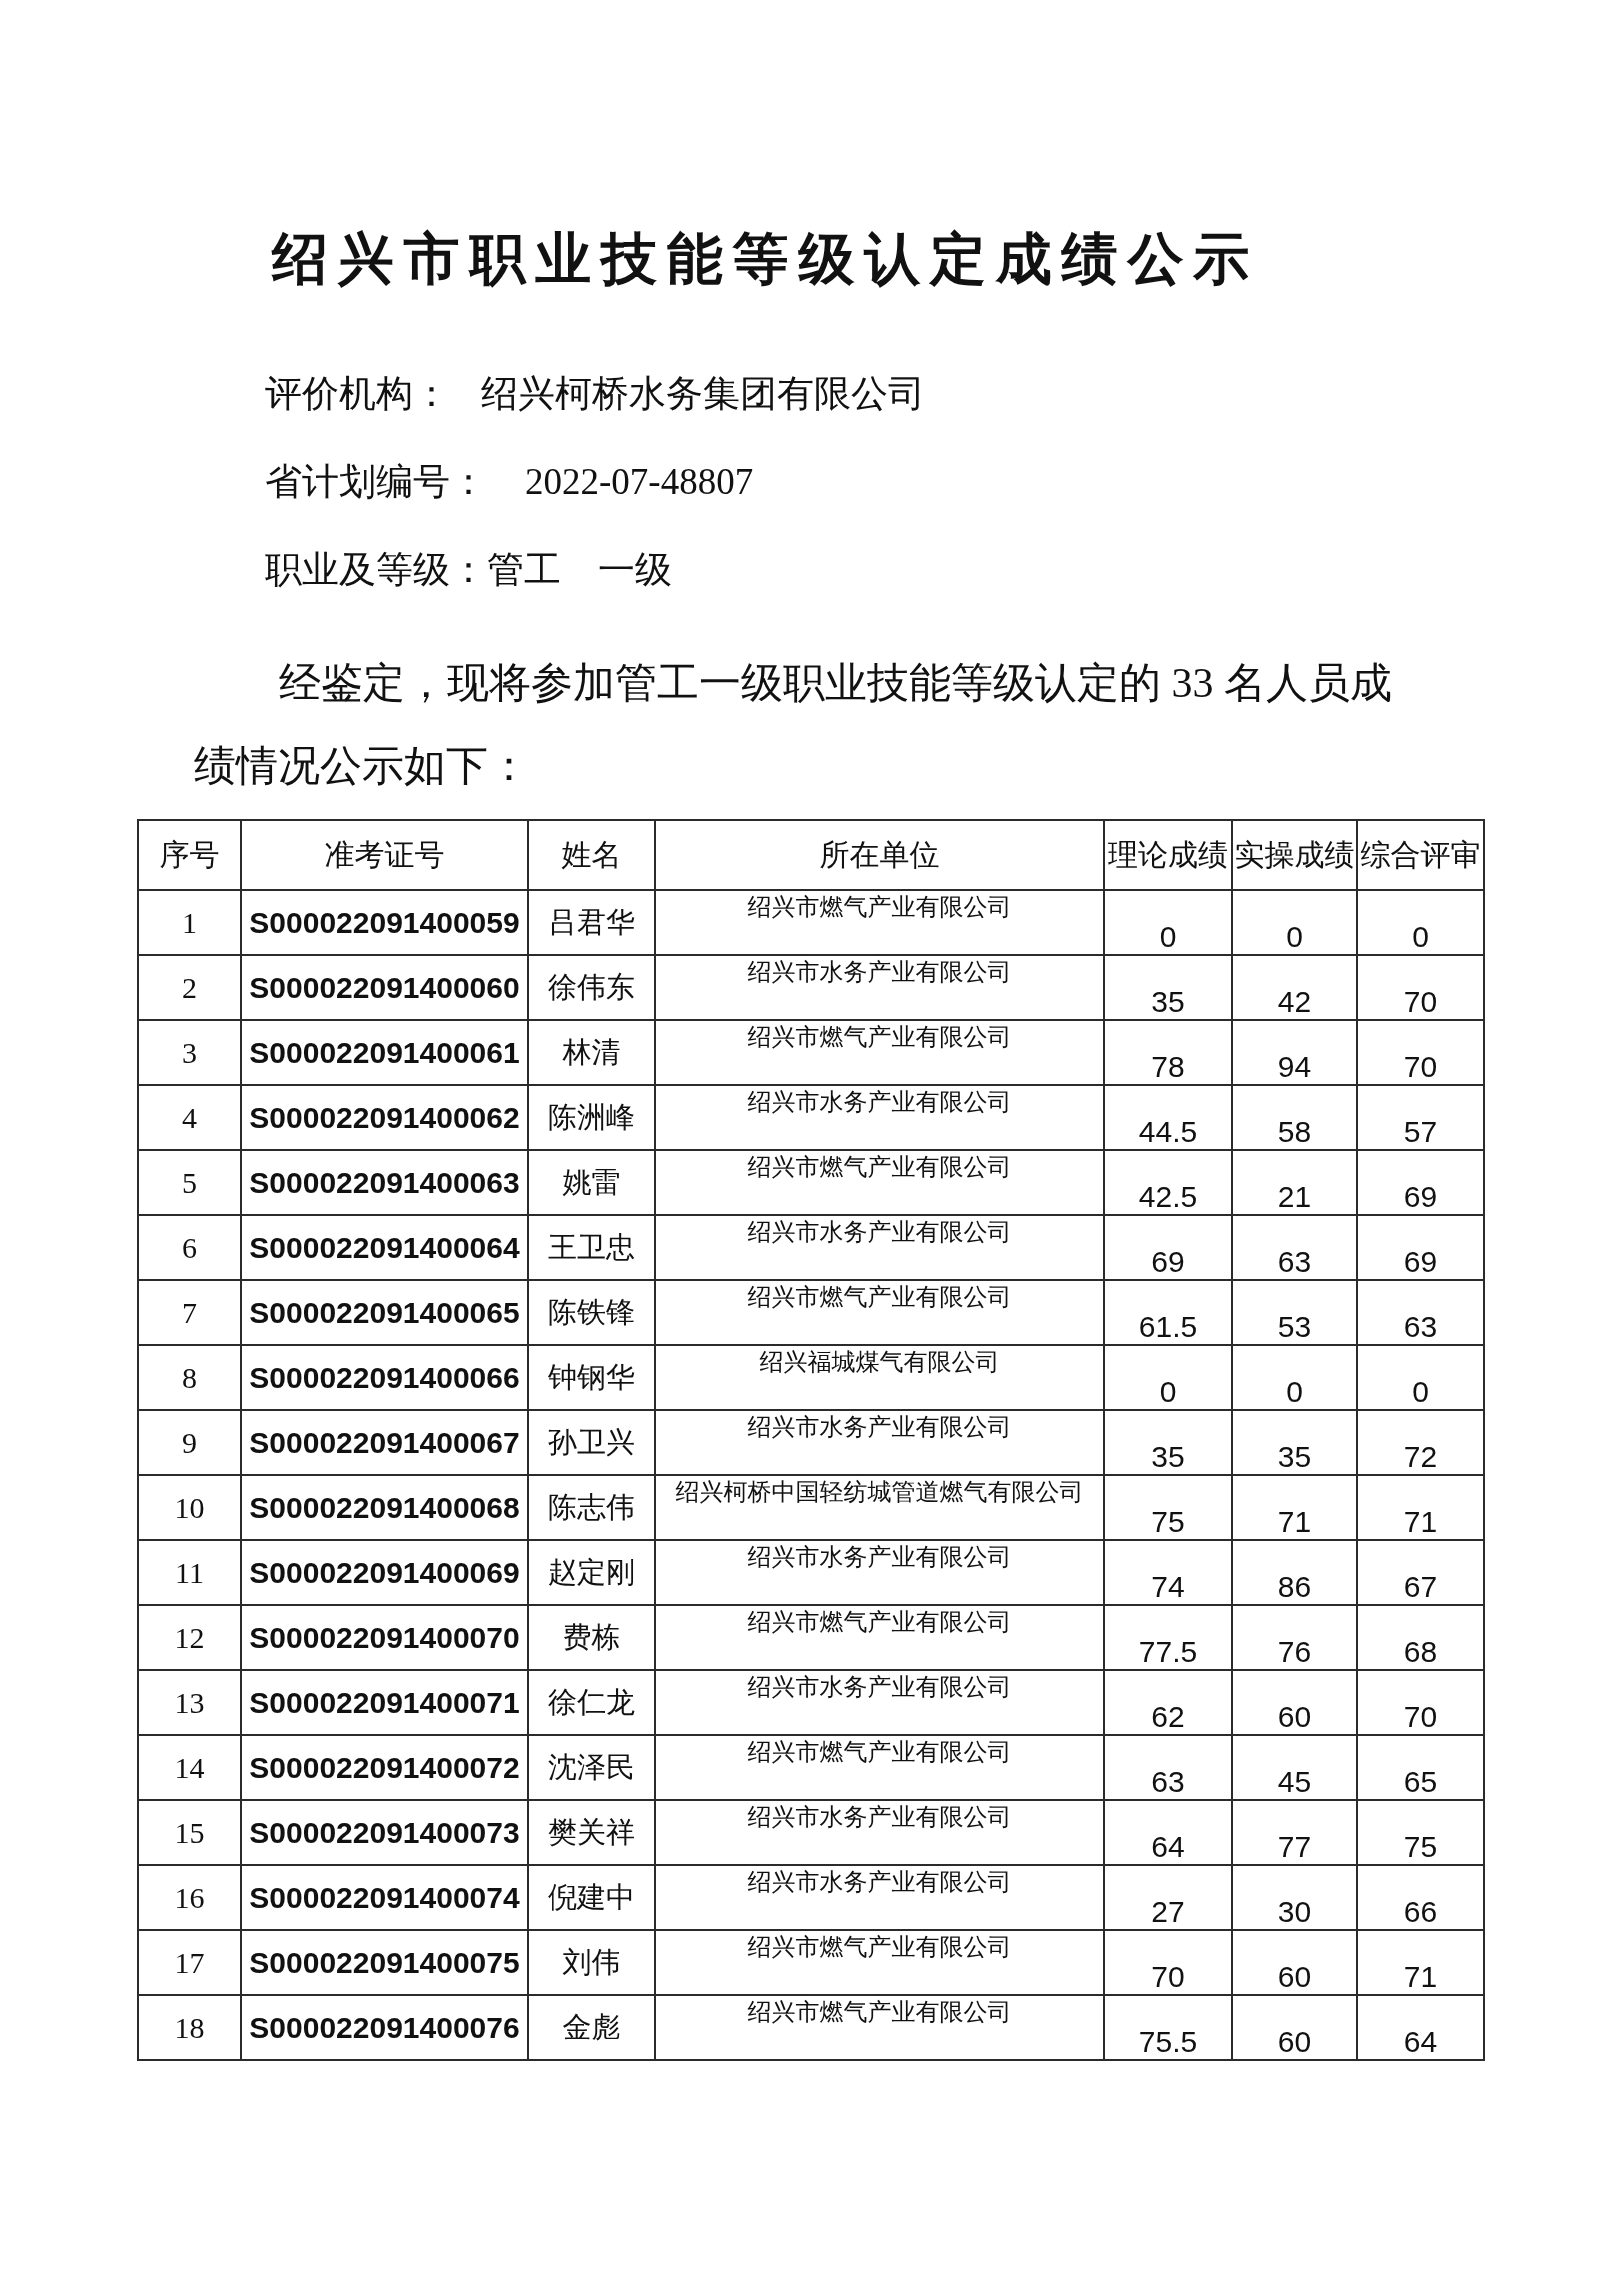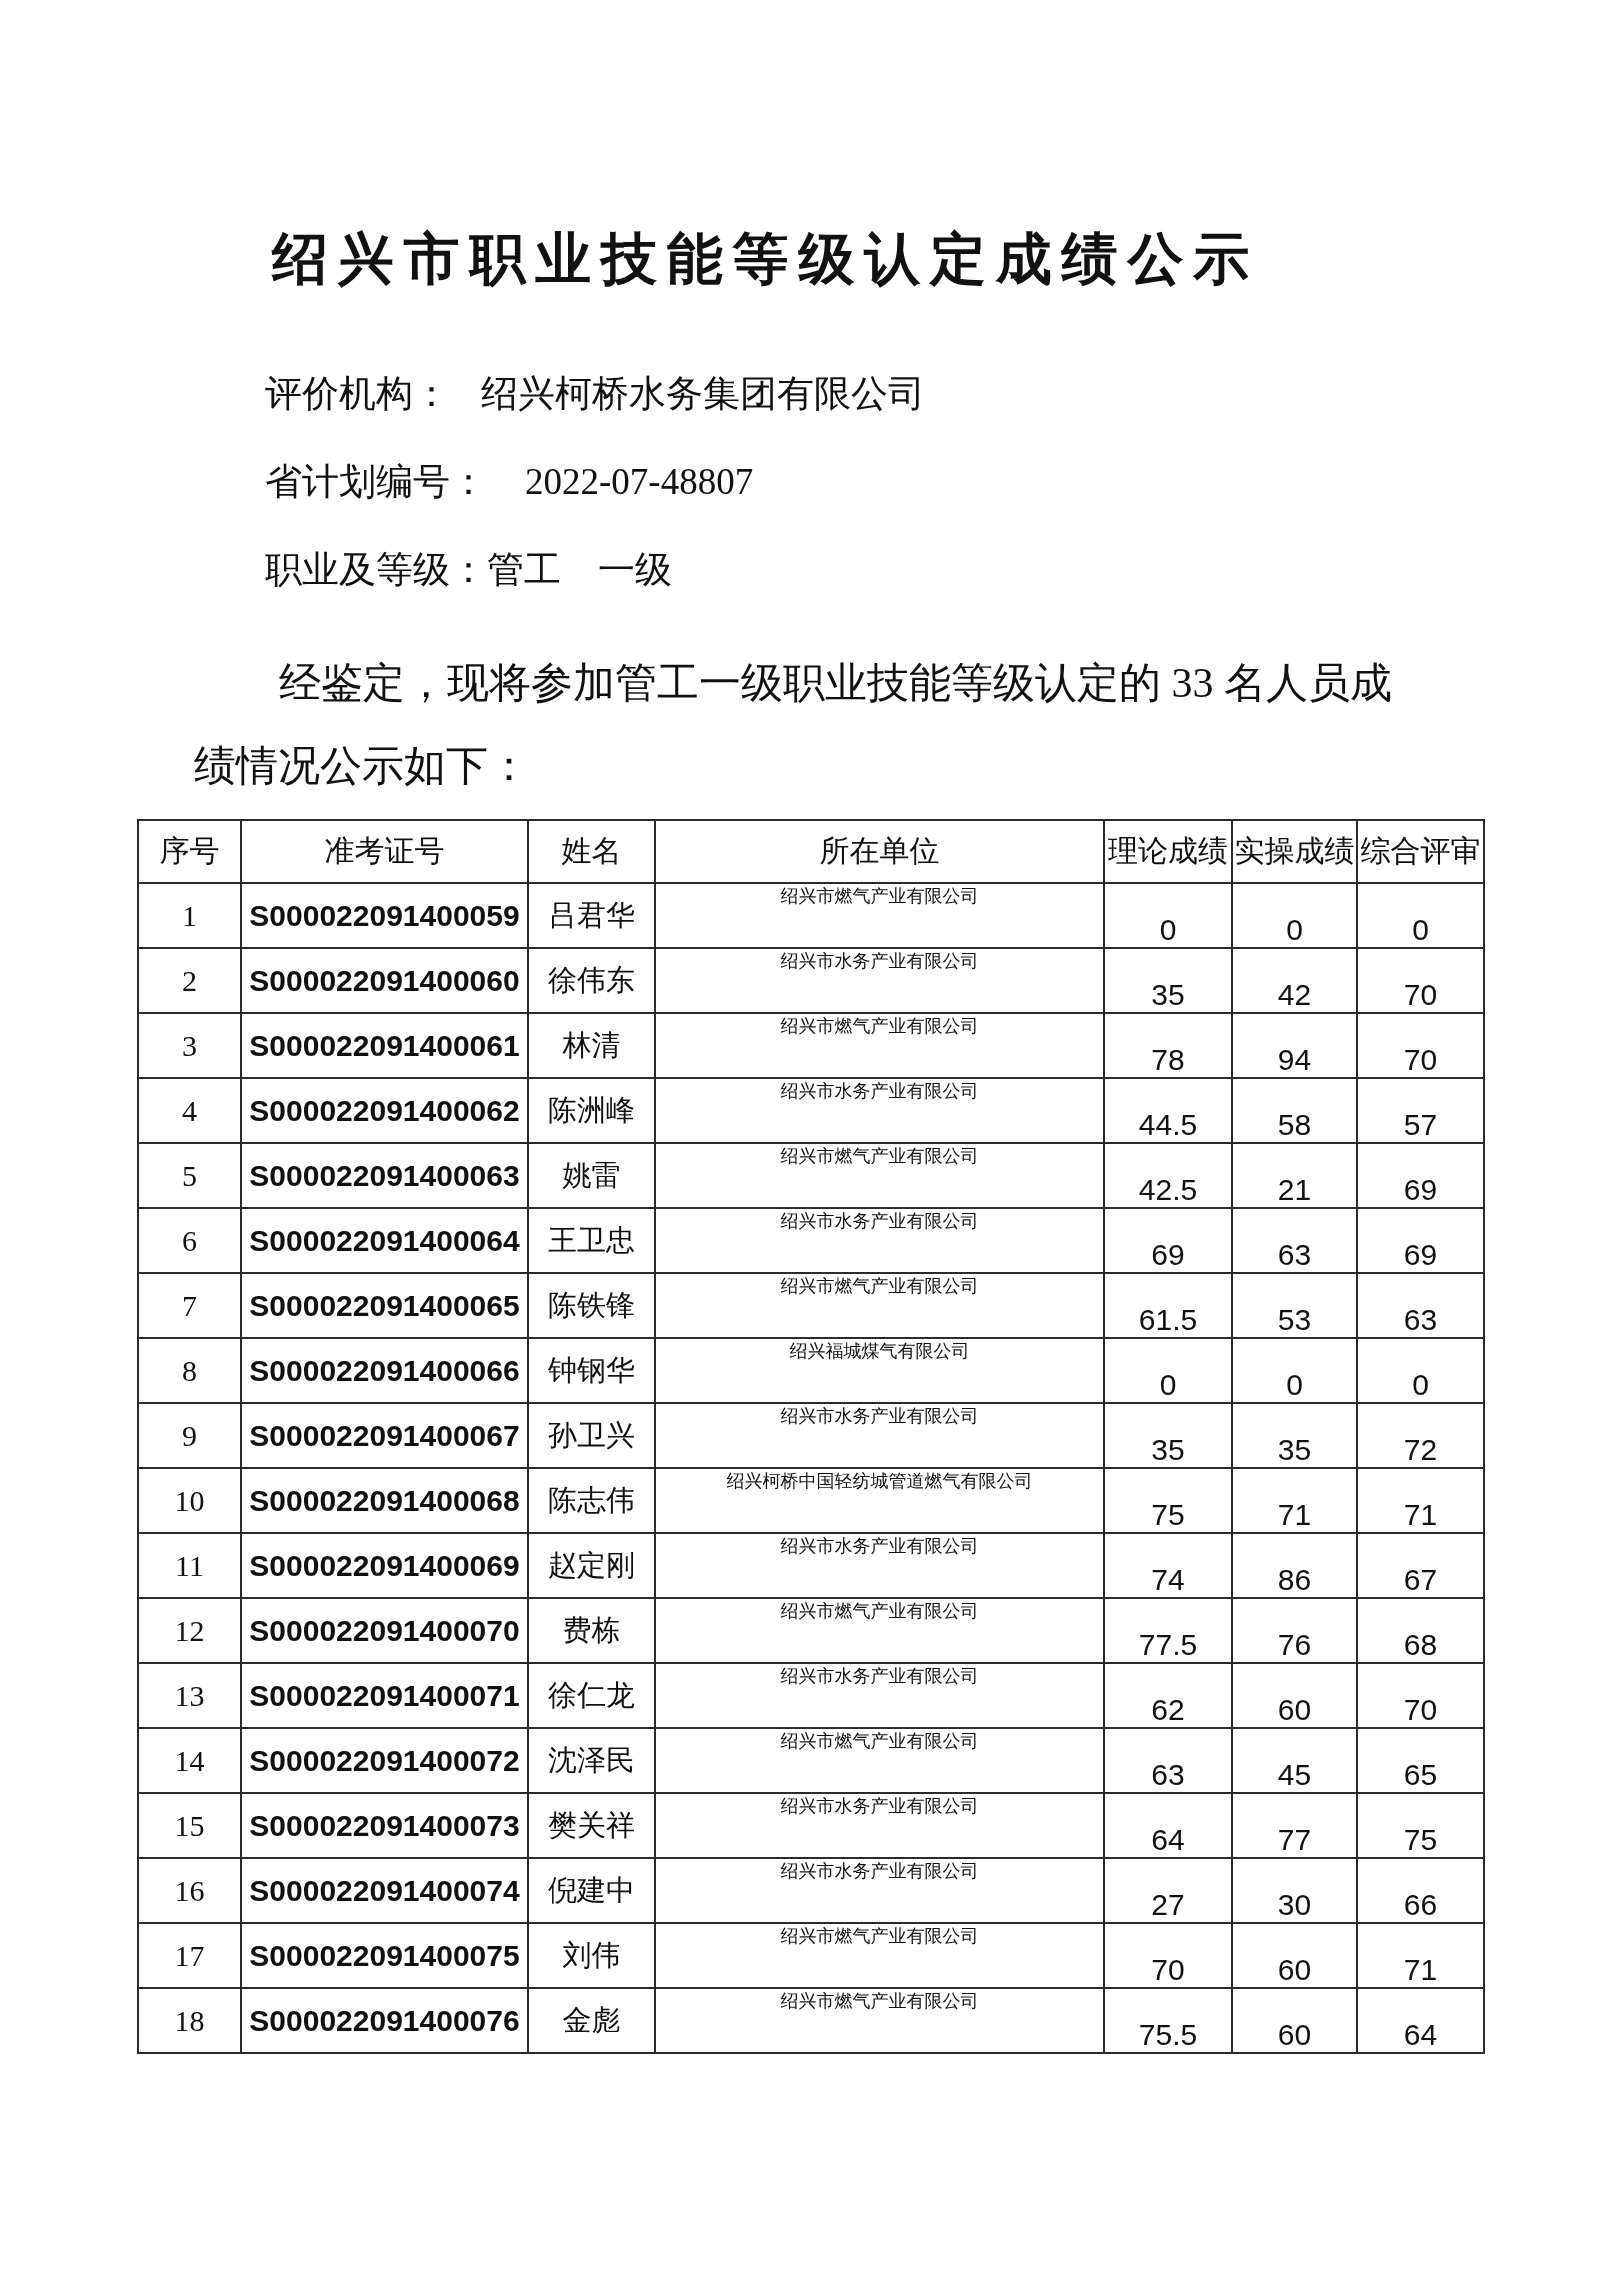--- a/index.html
+++ b/index.html
@@ -37,31 +37,31 @@
     border-collapse:collapse; table-layout:fixed;
     border:2px solid #2b2b2b;
     border-bottom-width:2.9px;
   }
   table.results th, table.results td {
     border:2px solid #2b2b2b;
     text-align:center;
     padding:0;
     overflow:hidden;
   }
-  table.results thead tr { height:63px; }
+  table.results thead tr { height:70px; }
   table.results th {
     font-weight:normal; font-size:30px;
     border-bottom-width:2.9px;
     font-family:"Liberation Serif", serif;
   }
   table.results tbody tr { height:65px; }
   td.c0 { font-size:30px; }
   td.c1 { font-family:"Liberation Sans", sans-serif; font-size:30px;font-weight:bold; }
   td.c2 { font-size:29px;margin-top:40px; }
-  td.c3 { font-size:18px; vertical-align:top; padding-top:9.8px; }
+  td.c3 { font-size:24px; vertical-align:top; padding-top:9.8px; }
   td.c4, td.c5, td.c6 {
     font-family:"Liberation Sans", sans-serif; font-size:30px;
     vertical-align:bottom; padding-bottom:11.8px;
   }
 </style>
 </head>
 <body>
 
 <div class="page">
 

